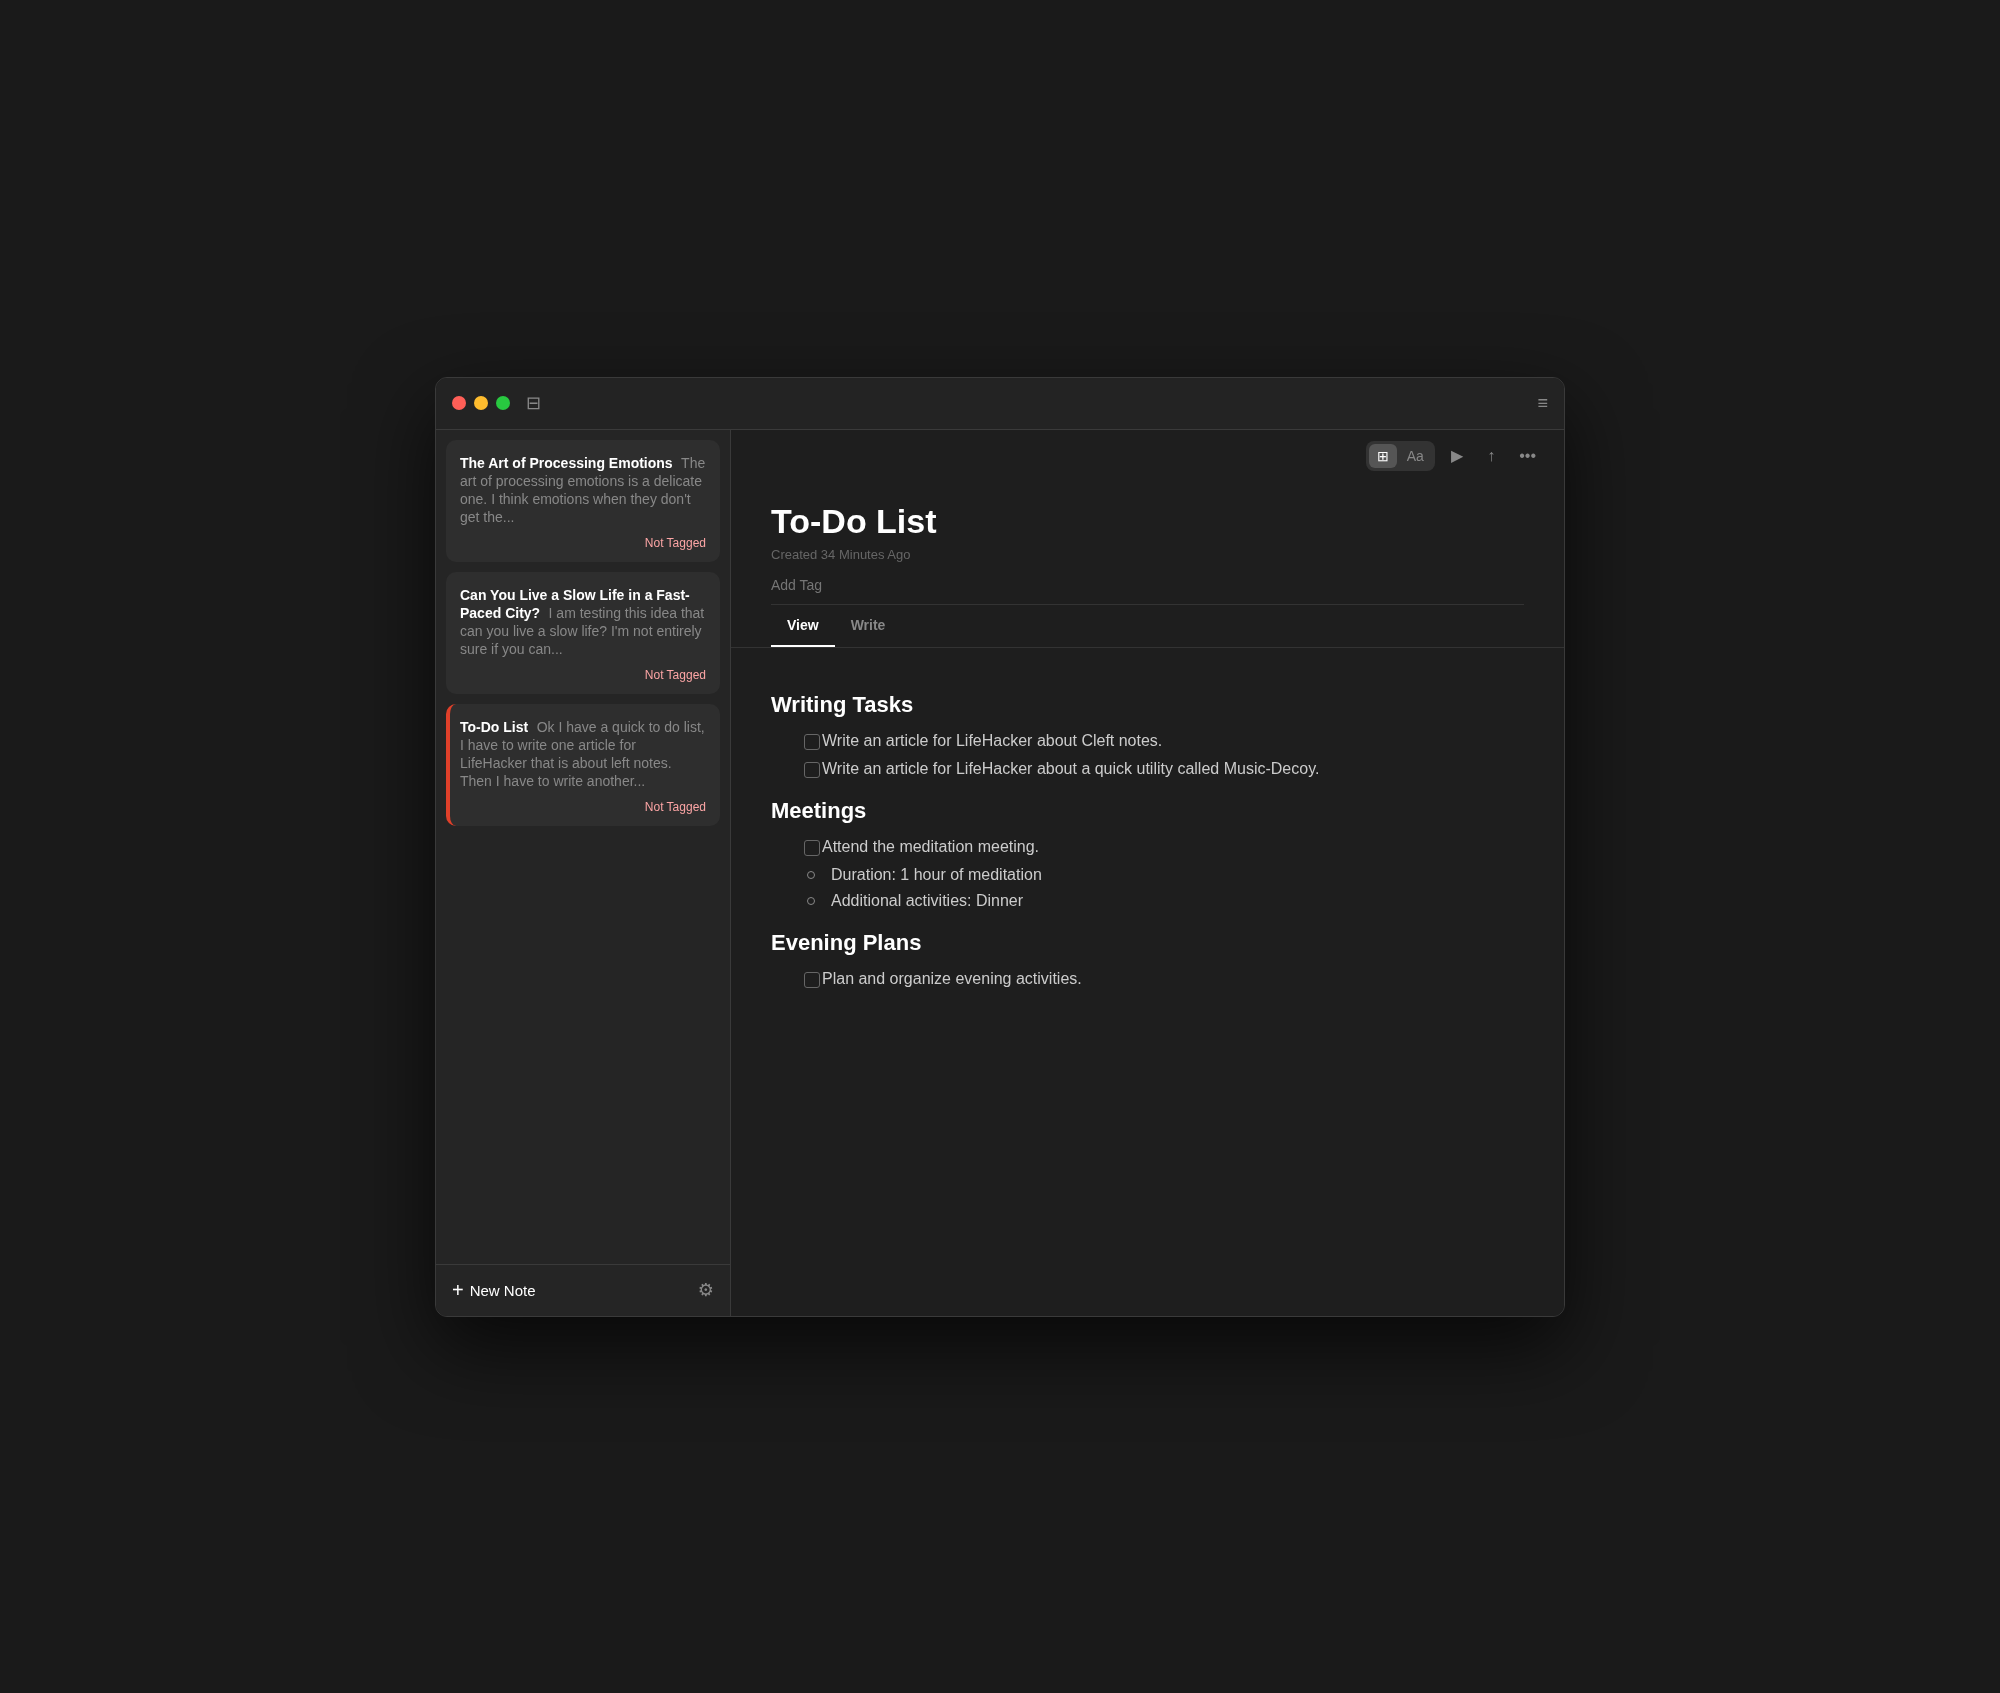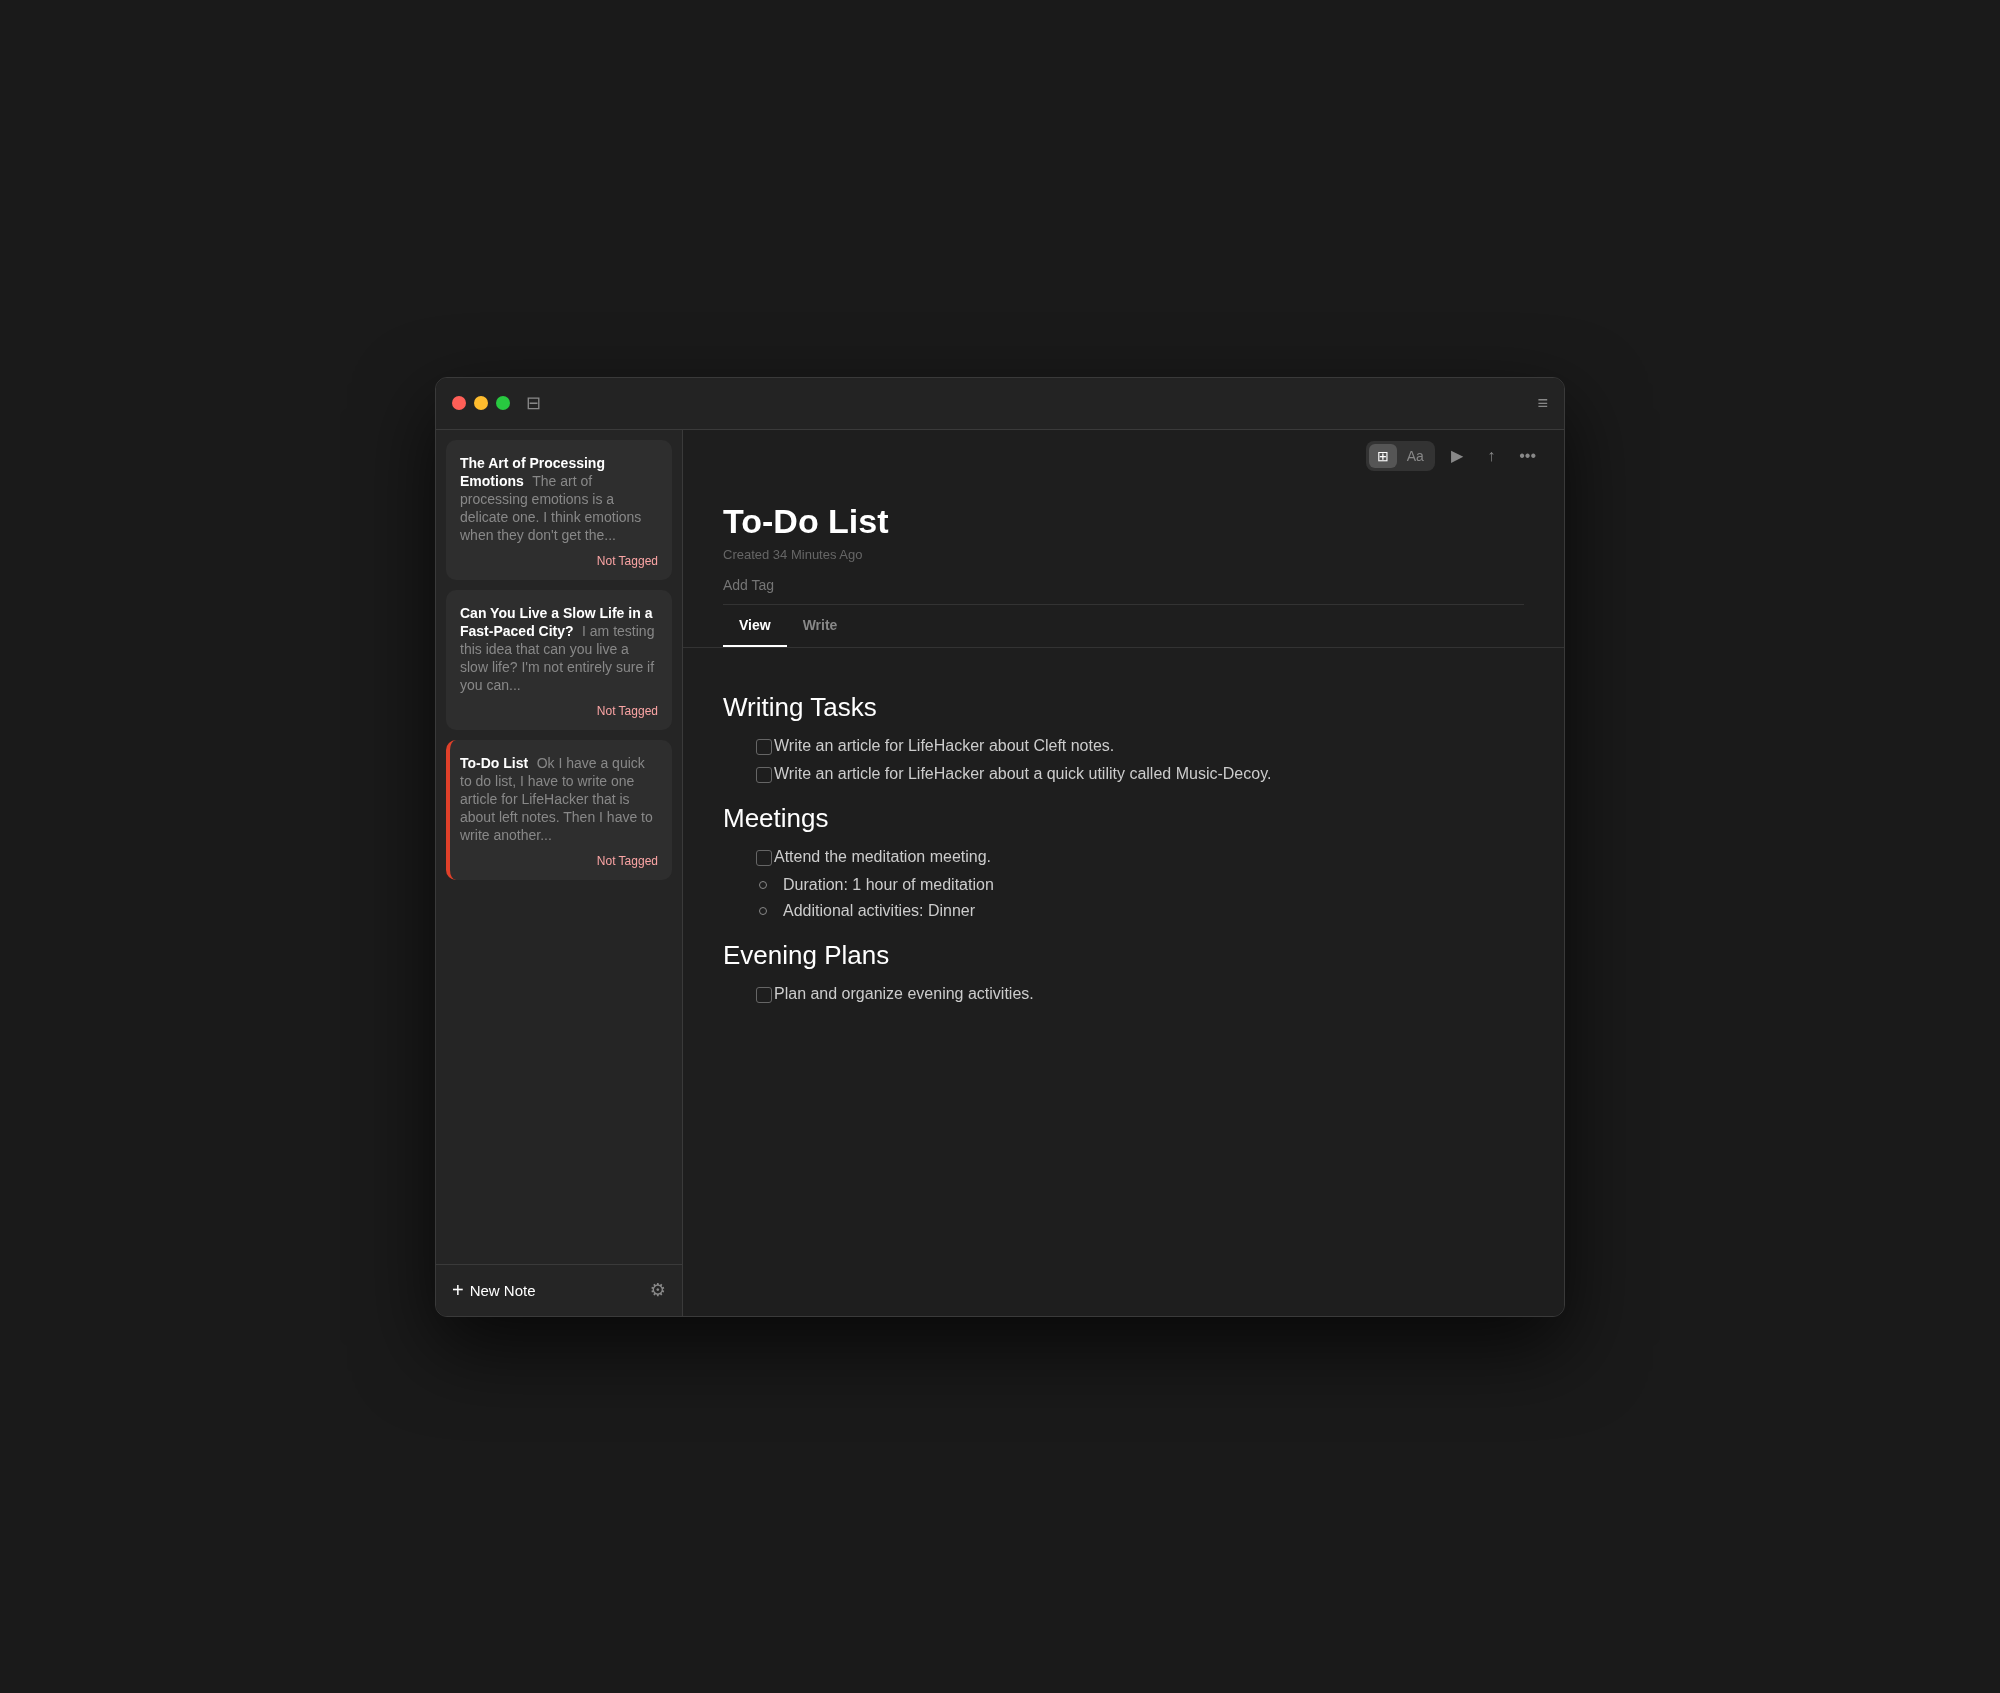--- a/index.html
+++ b/index.html
@@ -64,21 +64,21 @@
     }
 
     .app-body {
       display: flex;
       flex: 1;
       overflow: hidden;
     }
 
     
     .sidebar {
-      width: 247px;
+      width: 295px;
       background: #252525;
       display: flex;
       flex-direction: column;
       border-right: 1px solid #3a3a3a;
       flex-shrink: 0;
     }
 
     .notes-list {
       flex: 1;
       overflow-y: auto;
@@ -264,22 +264,22 @@
       border-bottom: 2px solid #ffffff;
     }
 
     .note-body {
       flex: 1;
       overflow-y: auto;
       padding: 24px 40px;
     }
 
     .section-heading {
-      font-size: 26px;
-      font-weight: 400;
+      font-size: 22px;
+      font-weight: 700;
       color: #ffffff;
       margin-bottom: 14px;
       margin-top: 10px;
     }
 
     .section-heading:first-child {
       margin-top: 0;
     }
 
     .task-item {

